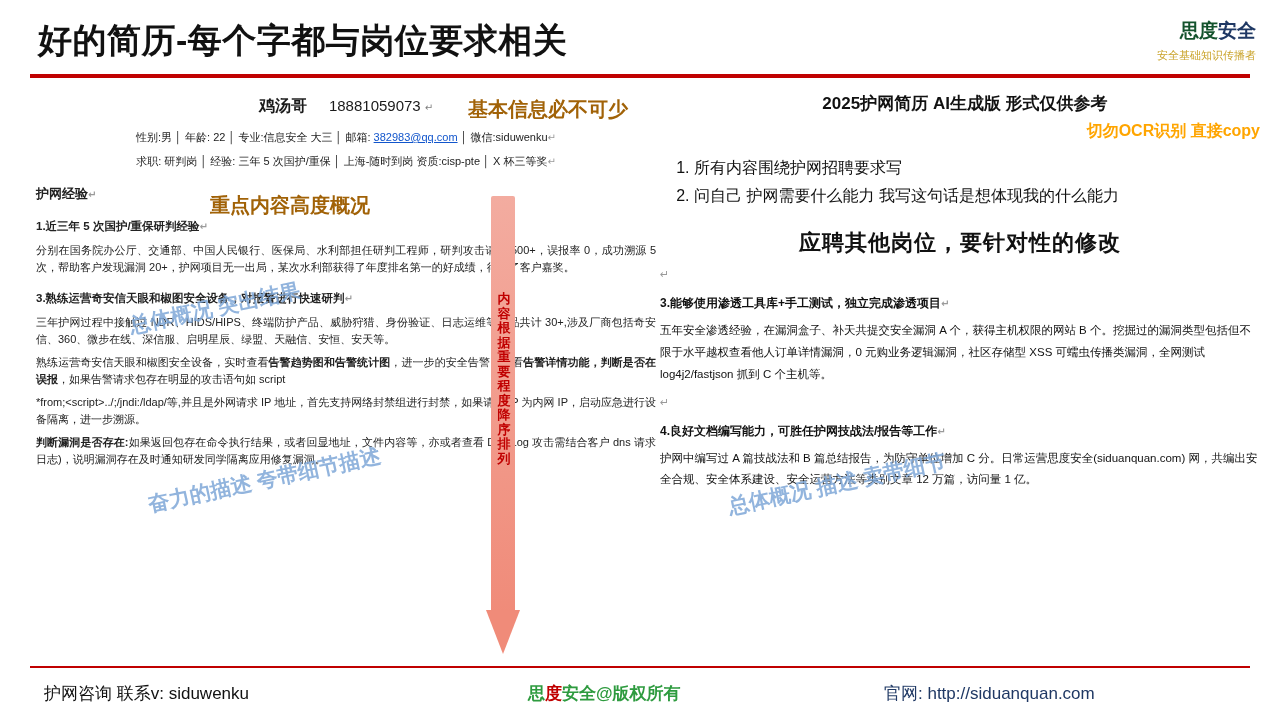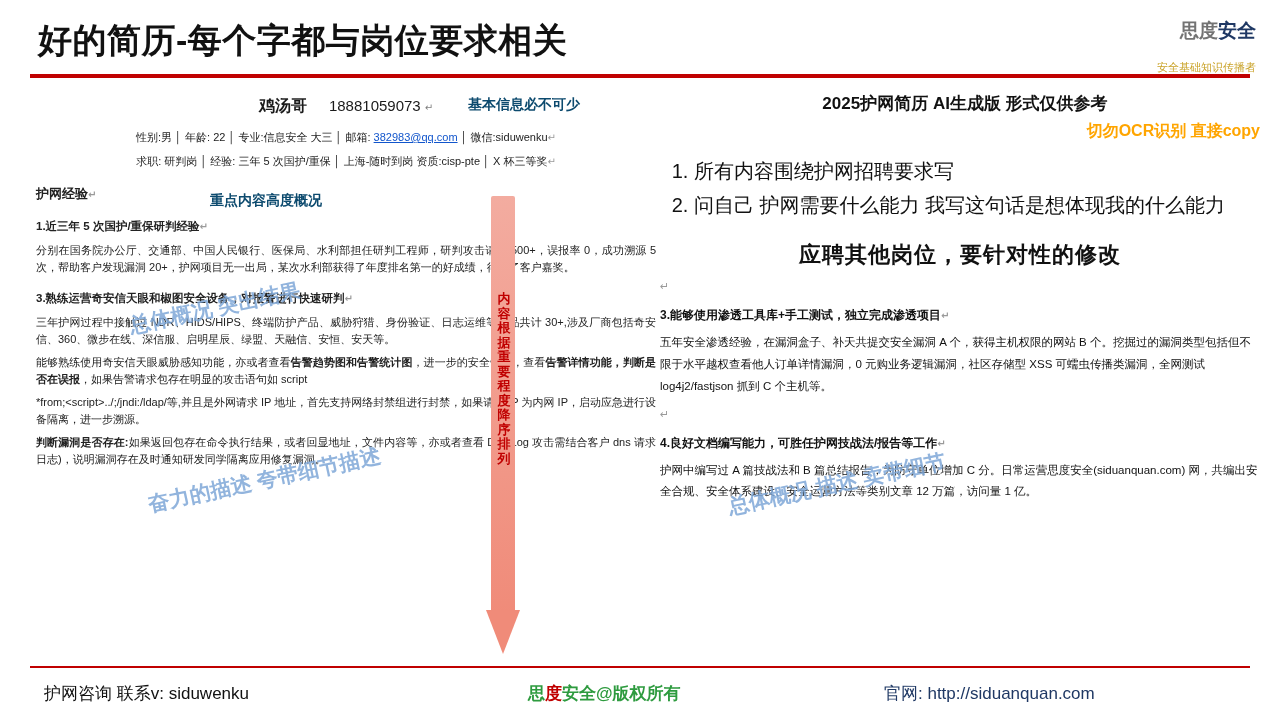--- a/index.html
+++ b/index.html
@@ -18,23 +18,23 @@
   .title{
     position:absolute;left:38px;top:18px;
     font-size:34px;font-weight:bold;letter-spacing:0.5px;
     white-space:nowrap;
   }
   .title .accent{color:#111;}
   .brand{
     position:absolute;right:24px;top:18px;text-align:right;
   }
   .brand-line1{font-size:19px;font-weight:bold;}
-  .brand-line1 .b-red{color:#737373;}
+  .brand-line1 .b-red{color:#14532d;}
   .brand-line1 .b-blue{color:#1f3864;}
-  .brand-line2{font-size:11px;color:#c9a227;margin-top:16px;}
+  .brand-line2{font-size:11px;color:#c9a227;margin-top:4px;}
   .hr-red{
     position:absolute;left:30px;top:74px;width:1220px;height:4px;background:#c00000;
   }
   
   .resume{
     position:absolute;left:36px;top:88px;width:620px;height:560px;
     font-size:11px;line-height:1.55;color:#222;
   }
   .r-name-row{
     text-align:center;margin-top:6px;font-size:16px;font-weight:bold;color:#1a1a1a;
@@ -48,21 +48,21 @@
   .r-meta2{text-align:center;margin-top:7px;font-size:11px;}
   .sec-title{
     font-size:13px;font-weight:bold;margin-top:14px;margin-bottom:2px;
   }
   .sub-title{font-size:11.5px;font-weight:bold;margin-top:14px;}
   .para{font-size:11px;margin-top:6px;text-align:justify;}
   .pilcrow{color:#9a9a9a;font-size:10px;}
   .b{font-weight:bold;}
   
   .anno-red{
-    position:absolute;color:#0c4a6e;font-weight:bold;font-size:14px;white-space:nowrap;
+    position:absolute;color:#a16207;font-weight:bold;font-size:20px;white-space:nowrap;
   }
   
   .wm{
     position:absolute;color:#7fa8d8;font-weight:bold;white-space:nowrap;
     transform:rotate(-12deg);opacity:.85;
   }
   
   .arrow-wrap{
     position:absolute;left:486px;top:196px;width:34px;height:462px;
   }
@@ -84,21 +84,21 @@
   .right{
     position:absolute;left:660px;top:92px;width:600px;height:560px;
   }
   .r-head{
     font-size:17px;font-weight:bold;text-align:center;margin-left:10px;
   }
   .r-sub{
     font-size:16px;font-weight:bold;color:#ffa500;text-align:right;margin-top:6px;
   }
   ol.points{
-    margin:14px 0 0 18px;padding-left:16px;font-size:20px;line-height:1.5;
+    margin:14px 0 0 18px;padding-left:16px;font-size:16px;line-height:1.5;
   }
   ol.points li{margin-bottom:4px;}
   .big-line{
     text-align:center;font-size:22px;font-weight:bold;margin-top:20px;letter-spacing:1px;
   }
   .r-pilcrow{color:#9a9a9a;font-size:11px;margin-top:10px;}
   .r-sec{font-size:12px;font-weight:bold;margin-top:14px;}
   .r-para{font-size:11.5px;line-height:1.9;margin-top:8px;}
   
   .footer-line{
@@ -152,21 +152,21 @@
   <div class="sub-title">
     <span>1.近三年 5 次国护/重保研判经验</span><span class="pilcrow">↵</span>
   </div>
   <div class="para">分别在国务院办公厅、交通部、中国人民银行、医保局、水利部担任研判工程师，研判攻击请求 500+，误报率 0，成功溯源 5 次，帮助客户发现漏洞 20+，护网项目无一出局，某次水利部获得了年度排名第一的好成绩，得到了客户嘉奖。</div>
 
   <div class="sub-title">
     <span>3.熟练运营奇安信天眼和椒图安全设备，对报警进行快速研判</span><span class="pilcrow">↵</span>
   </div>
   <div class="para">三年护网过程中接触过 NDR、HIDS/HIPS、终端防护产品、威胁狩猎、身份验证、日志运维等产品共计 30+,涉及厂商包括奇安信、360、微步在线、深信服、启明星辰、绿盟、天融信、安恒、安天等。</div>
   <div class="para">
-    <span>能够熟练使用奇安信天眼威胁感知功能，亦或者查看</span><span class="b">告警趋势图和告警统计图</span><span>，进一步的安全告警，查看</span><span class="b">告警详情功能，判断是否在误报</span><span>，如果告警请求包存在明显的攻击语句如 script</span>
+    <span>熟练运营奇安信天眼和椒图安全设备，实时查看</span><span class="b">告警趋势图和告警统计图</span><span>，进一步的安全告警，查看</span><span class="b">告警详情功能，判断是否在误报</span><span>，如果告警请求包存在明显的攻击语句如 script</span>
   </div>
   <div class="para">*from;&lt;script&gt;../;/jndi:/ldap/等,并且是外网请求 IP 地址，首先支持网络封禁组进行封禁，如果请求 IP 为内网 IP，启动应急进行设备隔离，进一步溯源。</div>
   <div class="para">
     <span class="b">判断漏洞是否存在:</span><span>如果返回包存在命令执行结果，或者回显地址，文件内容等，亦或者查看 DNSLog 攻击需结合客户 dns 请求日志)，说明漏洞存在及时通知研发同学隔离应用修复漏洞。</span>
   </div>
 </div>
 
 <div class="anno-red" style="left:468px;top:96px;">基本信息必不可少</div>
 <div class="anno-red" style="left:210px;top:192px;">重点内容高度概况</div>
 <div class="wm" style="left:128px;top:294px;font-size:21px;">总体概况  突出结果</div>

